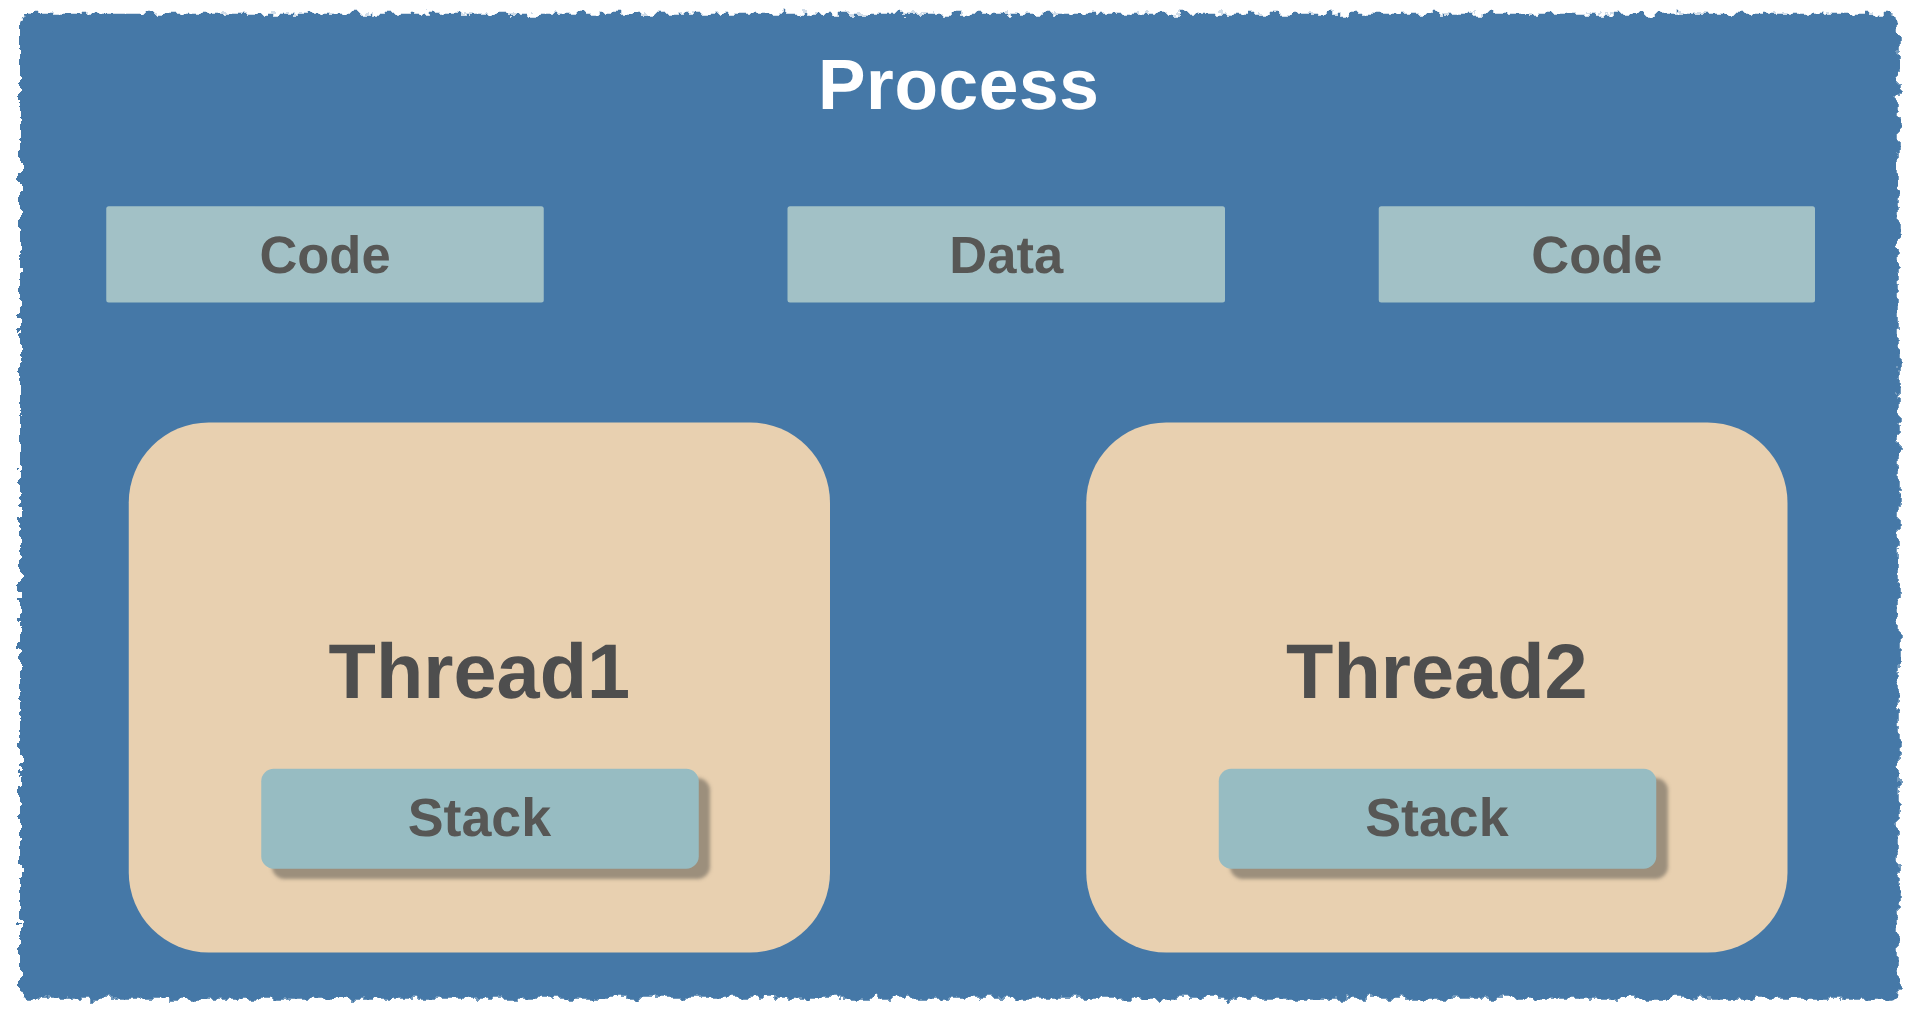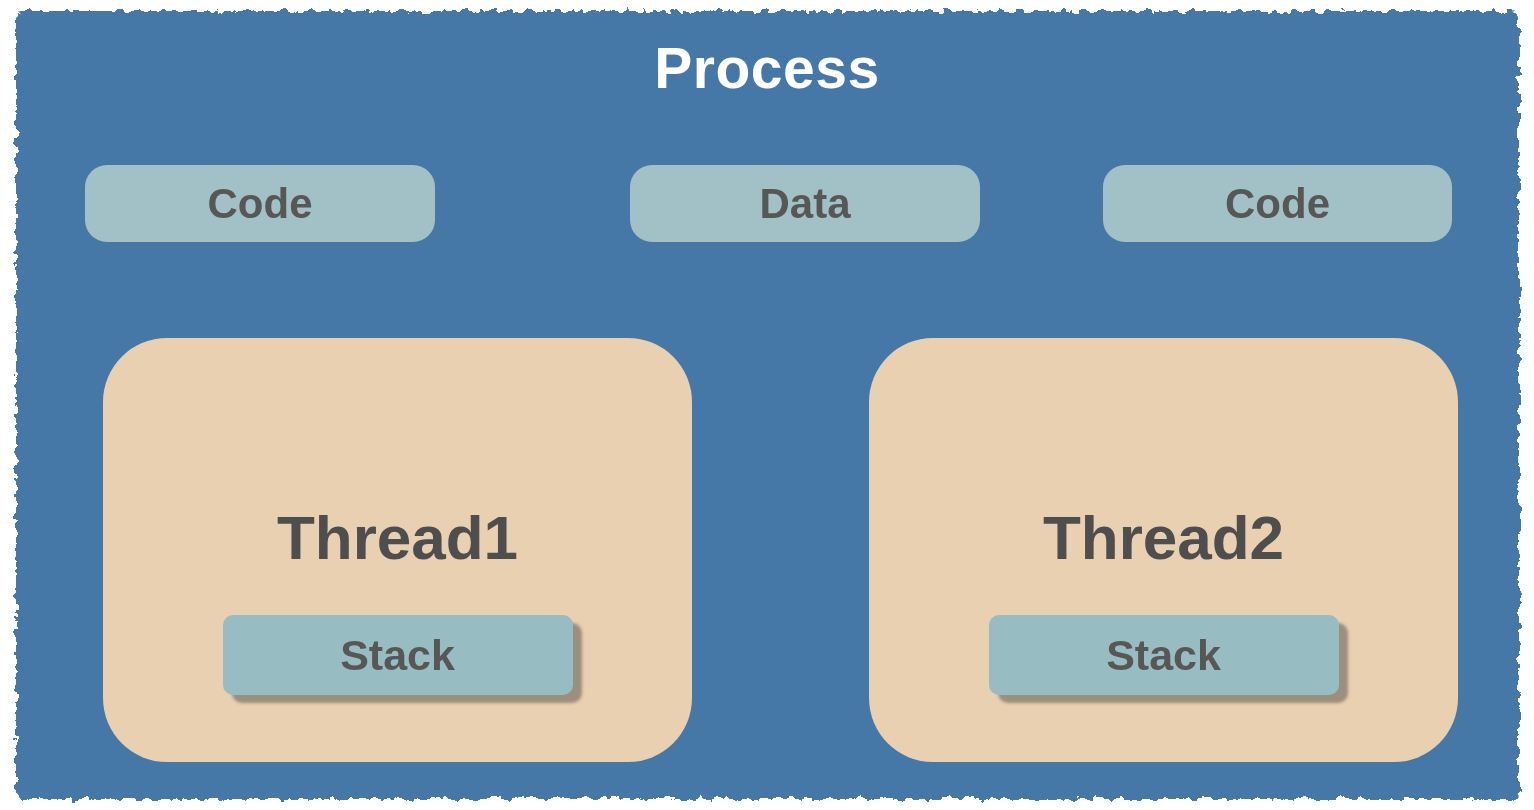--- a/index.html
+++ b/index.html
@@ -50,42 +50,41 @@
     line-height: 72px;
     letter-spacing: 0.5px;
     color: var(--title-text, #ffffff);
   }
   .segment {
     position: absolute;
     top: 165px;
     height: 77px;
     width: 350px;
     background: var(--segment-bg, #a2c1c6);
-    border-radius: 22px;
+    border-radius: 2px;
     display: flex;
     align-items: center;
     justify-content: center;
   }
   .segment .seg-label {
     font-size: 42px;
     font-weight: 600;
     color: var(--label-text, #575755);
   }
   .seg-code { left: 85px; }
   .seg-data { left: 630px; }
   .seg-heap { left: 1103px; width: 349px; }
 
   .thread {
     position: absolute;
     top: 338px;
     width: 561px;
     height: 424px;
     background: var(--thread-bg, #e8d0b0);
     border-radius: 64px;
-    padding-left: 28px;
   }
   .thread-1 { left: 103px; }
   .thread-2 { left: 869px; }
   .thread-label {
     position: absolute;
     left: 0;
     top: 166px;
     width: 100%;
     text-align: center;
     font-size: 62px;

